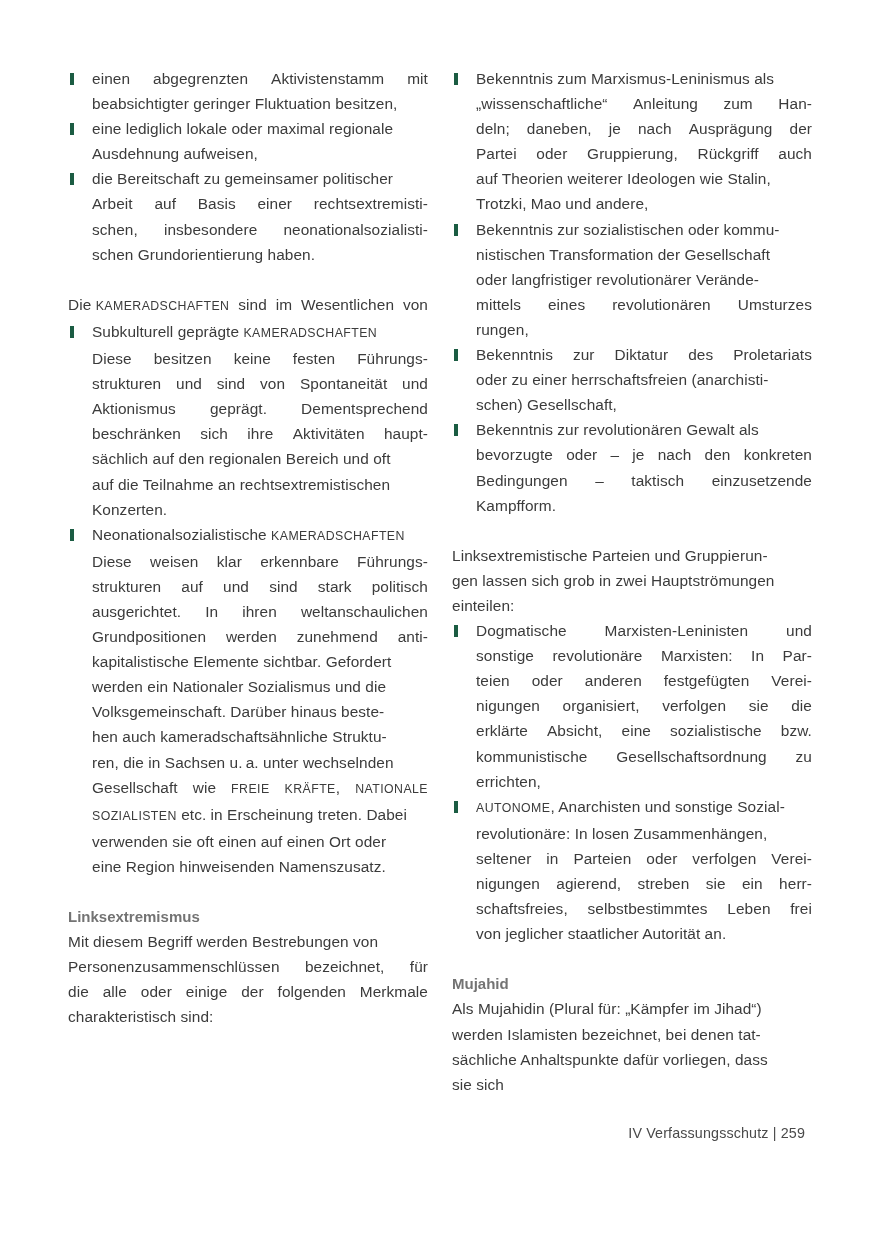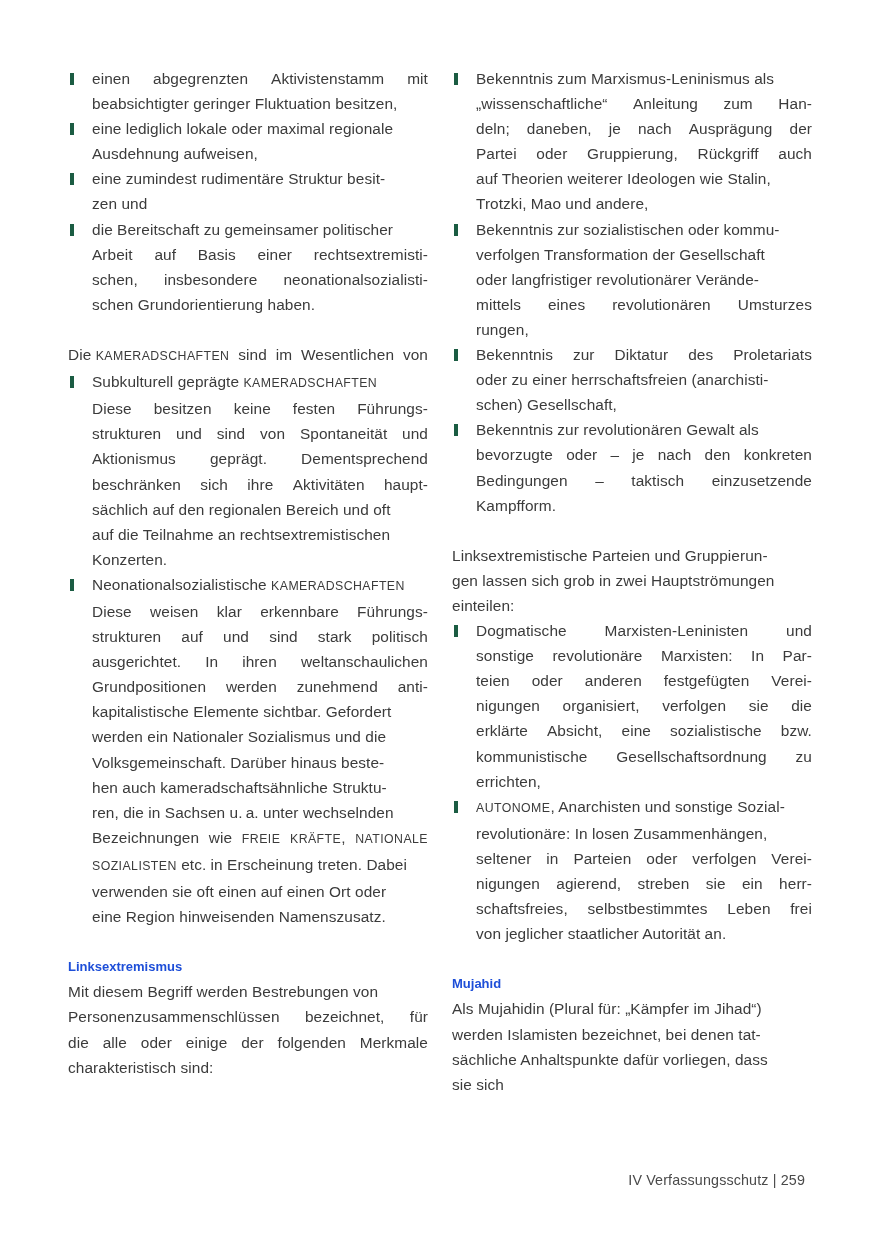--- a/index.html
+++ b/index.html
@@ -70,39 +70,39 @@
     position: absolute;
     left: 2px;
     top: 7px;
     width: 4px;
     height: 12px;
     background: #1b5c43;
   }
 
   
   .heading {
-    font-size: 13px;
+    font-size: 15px;
     line-height: 25.1px;
     font-weight: bold;
-    color: #1d4ed8;
+    color: #737373;
     margin: 0;
   }
 
   
   .sc {
     font-size: 0.80em;
     letter-spacing: 0.035em;
     text-align: right;
   }
 
   
   .footer {
     position: absolute;
     right: 70px;
-    top: 1172px;
+    top: 1125px;
     font-size: 14.3px;
     color: #4a4a4a;
     letter-spacing: 0.01em;
     white-space: nowrap;
   }
 </style>
 </head>
 <body>
 
 <div class="page">
@@ -123,25 +123,20 @@
             </span>
           <span class="ln">beabsichtigter geringer Fluktuation besitzen,</span>
         </div>
 
         <div class="bitem para">
           <span class="bullet"></span>
           <span class="ln">eine lediglich lokale oder maximal regionale</span>
           <span class="ln">Ausdehnung aufweisen,</span>
         </div>
 
-        <div class="bitem para">
-          <span class="bullet"></span>
-          <span class="ln">eine zumindest rudimentäre Struktur besit-</span>
-          <span class="ln">zen und</span>
-        </div>
 
         <div class="bitem para">
           <span class="bullet"></span>
           <span class="ln">die Bereitschaft zu gemeinsamer politischer</span>
           <span class="ln j">
               <span>Arbeit</span>
               <span>auf</span>
               <span>Basis</span>
               <span>einer</span>
               <span>rechtsextremisti-</span>
@@ -234,21 +229,21 @@
               <span>werden</span>
               <span>zunehmend</span>
               <span>anti-</span>
             </span>
           <span class="ln">kapitalistische Elemente sichtbar. Gefordert</span>
           <span class="ln">werden ein Nationaler Sozialismus und die</span>
           <span class="ln">Volksgemeinschaft. Darüber hinaus beste-</span>
           <span class="ln">hen auch kameradschaftsähnliche Struktu-</span>
           <span class="ln">ren, die in Sachsen u. a. unter wechselnden</span>
           <span class="ln j">
-              <span>Bezeichnungen</span>
+              <span>Gesellschaft</span>
               <span>wie</span>
               <span><span class="sc">FREIE</span></span>
               <span><span class="sc">KRÄFTE</span>,</span>
               <span><span class="sc">NATIONALE</span></span>
             </span>
           <span class="ln"><span class="sc">SOZIALISTEN</span> etc. in Erscheinung treten. Dabei</span>
           <span class="ln">verwenden sie oft einen auf einen Ort oder</span>
           <span class="ln">eine Region hinweisenden Namenszusatz.</span>
         </div>
 
@@ -307,21 +302,21 @@
               <span>Rückgriff</span>
               <span>auch</span>
             </span>
           <span class="ln">auf Theorien weiterer Ideologen wie Stalin,</span>
           <span class="ln">Trotzki, Mao und andere,</span>
         </div>
 
         <div class="bitem para">
           <span class="bullet"></span>
           <span class="ln">Bekenntnis zur sozialistischen oder kommu-</span>
-          <span class="ln">verfolgen Transformation der Gesellschaft</span>
+          <span class="ln">nistischen Transformation der Gesellschaft</span>
           <span class="ln">oder langfristiger revolutionärer Verände-</span>
           <span class="ln j">
               <span>mittels</span>
               <span>eines</span>
               <span>revolutionären</span>
               <span>Umsturzes</span>
             </span>
           <span class="ln">rungen,</span>
         </div>
 

